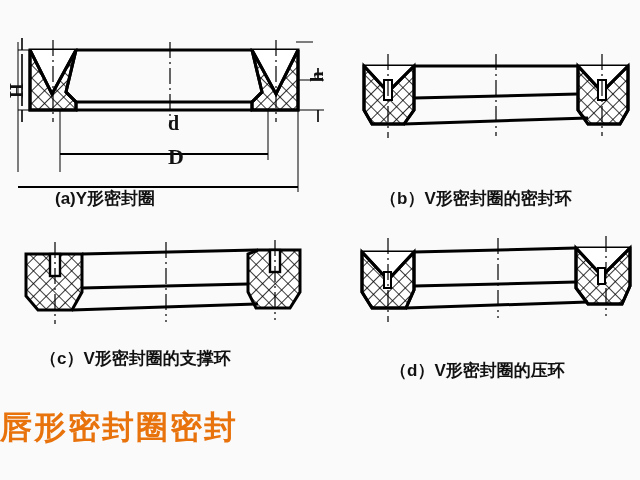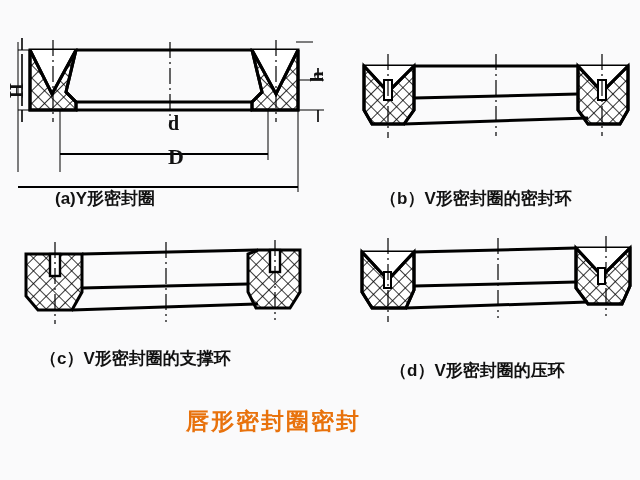--- a/index.html
+++ b/index.html
@@ -18,22 +18,21 @@
     white-space:nowrap;
     letter-spacing:0px;
   }
   .cap-a{left:55px;top:187px;font-size:17px;}
   .cap-b{left:380px;top:187px;font-size:17px;}
   .cap-c{left:40px;top:347px;font-size:17px;text-align:right;}
   .cap-d{left:390px;top:347px;font-size:17px;margin-top:12px;}
   .title{
     position:absolute;
     left:0;top:406px;width:547px;
-    text-align:center;
-    font-size:23px;
+    font-size:32px;
     font-weight:bold;
     color:#e8720c;
     letter-spacing:2px;
   }
   .dimlbl{
     position:absolute;
     font-weight:bold;
     font-style:normal;
     color:#111;
     font-family:"Liberation Serif","DejaVu Serif",serif;

